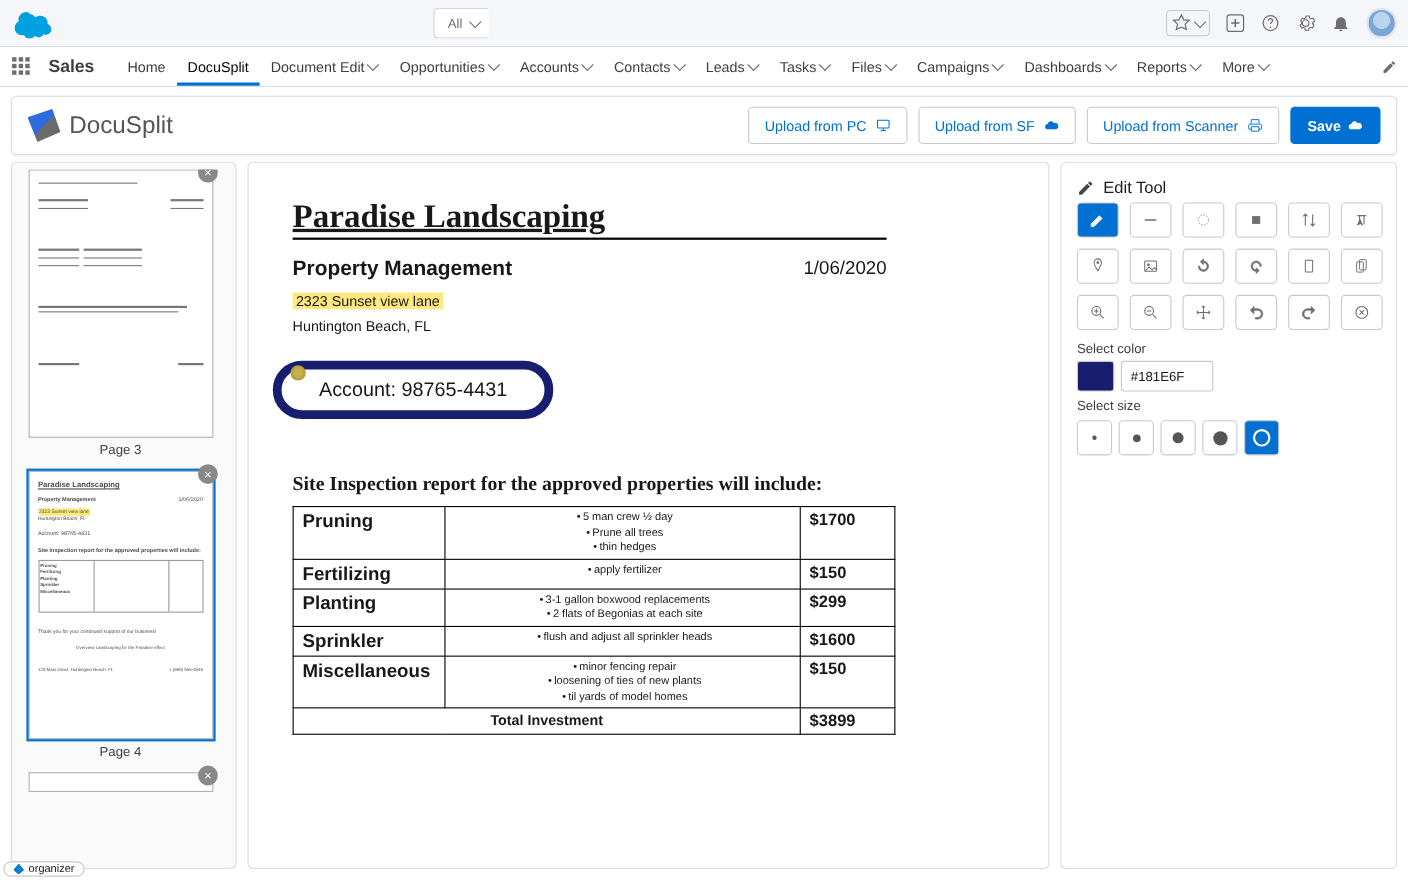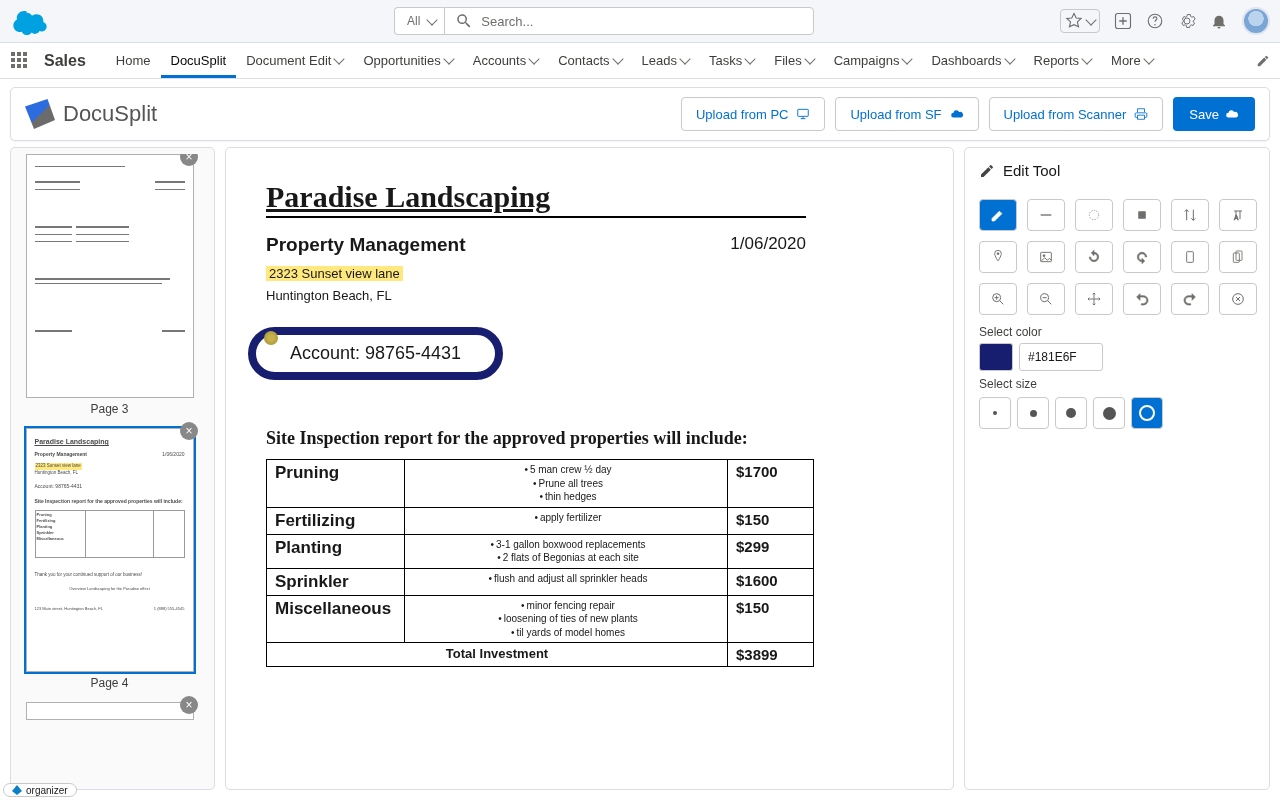--- a/index.html
+++ b/index.html
@@ -59,21 +59,21 @@
     clip-path: polygon(0 25%, 75% 0, 100% 70%, 30% 100%);
   }
   .ds-name { font-size: 22px; font-weight: 400; color: #555; }
   .app-actions { margin-left: auto; display: flex; gap: 10px; }
   .btn-outline {
     height: 34px; padding: 0 14px; border: 1px solid #c9c9c9; border-radius: 4px; background: #fff;
     display: flex; align-items: center; gap: 8px; font-size: 13px; color: #0070d2; cursor: pointer;
   }
   .btn-primary {
     height: 34px; padding: 16px 16px; border: none; border-radius: 4px; background: #0070d2; color: #fff;
-    display: flex; align-items: center; gap: 6px; font-size: 13px; font-weight: 400; cursor: pointer;
+    display: flex; align-items: center; gap: 6px; font-size: 13px; font-weight: 700; cursor: pointer;
   }
   .mini-icn { width: 14px; height: 14px; fill: currentColor; }
 
   
   .workspace { display: flex; padding: 0 10px 10px; gap: 10px; height: calc(800px - 43px - 36px - 68px); }
 
   
   .thumbs {
     width: 205px; border: 1px solid #d8dde6; border-radius: 5px; background: #fafafa;
     padding: 6px 8px 10px; overflow: hidden; position: relative;
@@ -126,21 +126,21 @@
   table.doc td.price { font-size: 15px; font-weight: 700; width: 86px; }
   table.doc ul { list-style: none; padding-left: 4px; font-size: 10px; line-height: 1.35; text-align: center; }
   table.doc ul li:before { content: "•"; margin-right: 2px; }
   .totrow td { font-weight: 700; font-size: 14px; }
   .totrow td:first-child { text-align: center; }
 
   
   .tools {
     width: 306px; border: 1px solid #d8dde6; border-radius: 5px; background: #fff; padding: 14px;
   }
-  .tool-title { display: flex; align-items: center; gap: 8px; font-size: 15px; margin-bottom: 20px; }
+  .tool-title { display: flex; align-items: center; gap: 8px; font-size: 15px; margin-bottom: 5px; }
   .tool-grid { display: grid; grid-template-columns: repeat(6, 38px); gap: 10px; margin-bottom: 10px; }
   .tool-btn {
     width: 38px; height: 32px; border: 1px solid #c9c9c9; border-radius: 4px; background: #fff;
     display: flex; align-items: center; justify-content: center; cursor: pointer;
   }
   .tool-btn.sel { background: #0070d2; }
   .tool-btn.sel svg { fill: #fff; stroke: #fff; }
   .tool-btn svg { width: 16px; height: 16px; fill: #706e6b; stroke: #706e6b; }
   .sect-label { font-size: 12px; color: #3e3e3c; margin: 6px 0 4px; }
   .color-row { display: flex; gap: 6px; align-items: flex-start; }
@@ -173,26 +173,20 @@
 
 <div class="sf-header">
   <svg class="sf-cloud" viewBox="0 0 48 32">
       <path d="M20 6c3 0 5 1.5 6.5 3.7C28 8.7 30 8 32 8c4.4 0 8 3.4 8 7.7 0 .5 0 1-.1 1.4 2.4.8 4.1 3 4.1 5.6 0 3.3-2.7 6-6 6-1 0-1.8-.2-2.6-.6-1 2-3 3.4-5.4 3.4-1.6 0-3-.6-4-1.6-1.2 1.9-3.3 3.1-5.7 3.1-2.8 0-5.2-1.7-6.2-4.1-.7.2-1.4.3-2.1.3C7.6 29.2 4 25.7 4 21.3c0-3 1.8-5.7 4.4-7-.2-.7-.3-1.4-.3-2.1C8.1 8 12 4 16.8 4c1.2 0 2.3.2 3.2.6z"></path>
     </svg>
 
   <div class="search-wrap">
     <div class="search-scope">
       <span>All</span>
       <span class="nav-caret"></span>
-    </div>
-    <div class="search-box">
-      <svg class="hdr-icn" viewBox="0 0 24 24">
-          <path d="M15.5 14h-.8l-.3-.3a6.5 6.5 0 10-.7.7l.3.3v.8l5 5 1.5-1.5-5-5zm-6 0a4.5 4.5 0 110-9 4.5 4.5 0 010 9z"></path>
-        </svg>
-      <span style="color:#706e6b">Search...</span>
     </div>
   </div>
 
   <div class="hdr-icons">
     <div class="star-box">
       <svg class="hdr-icn" viewBox="0 0 24 24">
           <path d="M12 2l2.9 6 6.6.6-5 4.6 1.5 6.5L12 16.9 5.9 19.7l1.5-6.5-5-4.6 6.6-.6z" fill="none" stroke="#706e6b" stroke-width="1.5"></path>
         </svg>
       <span class="nav-caret"></span>
     </div>

